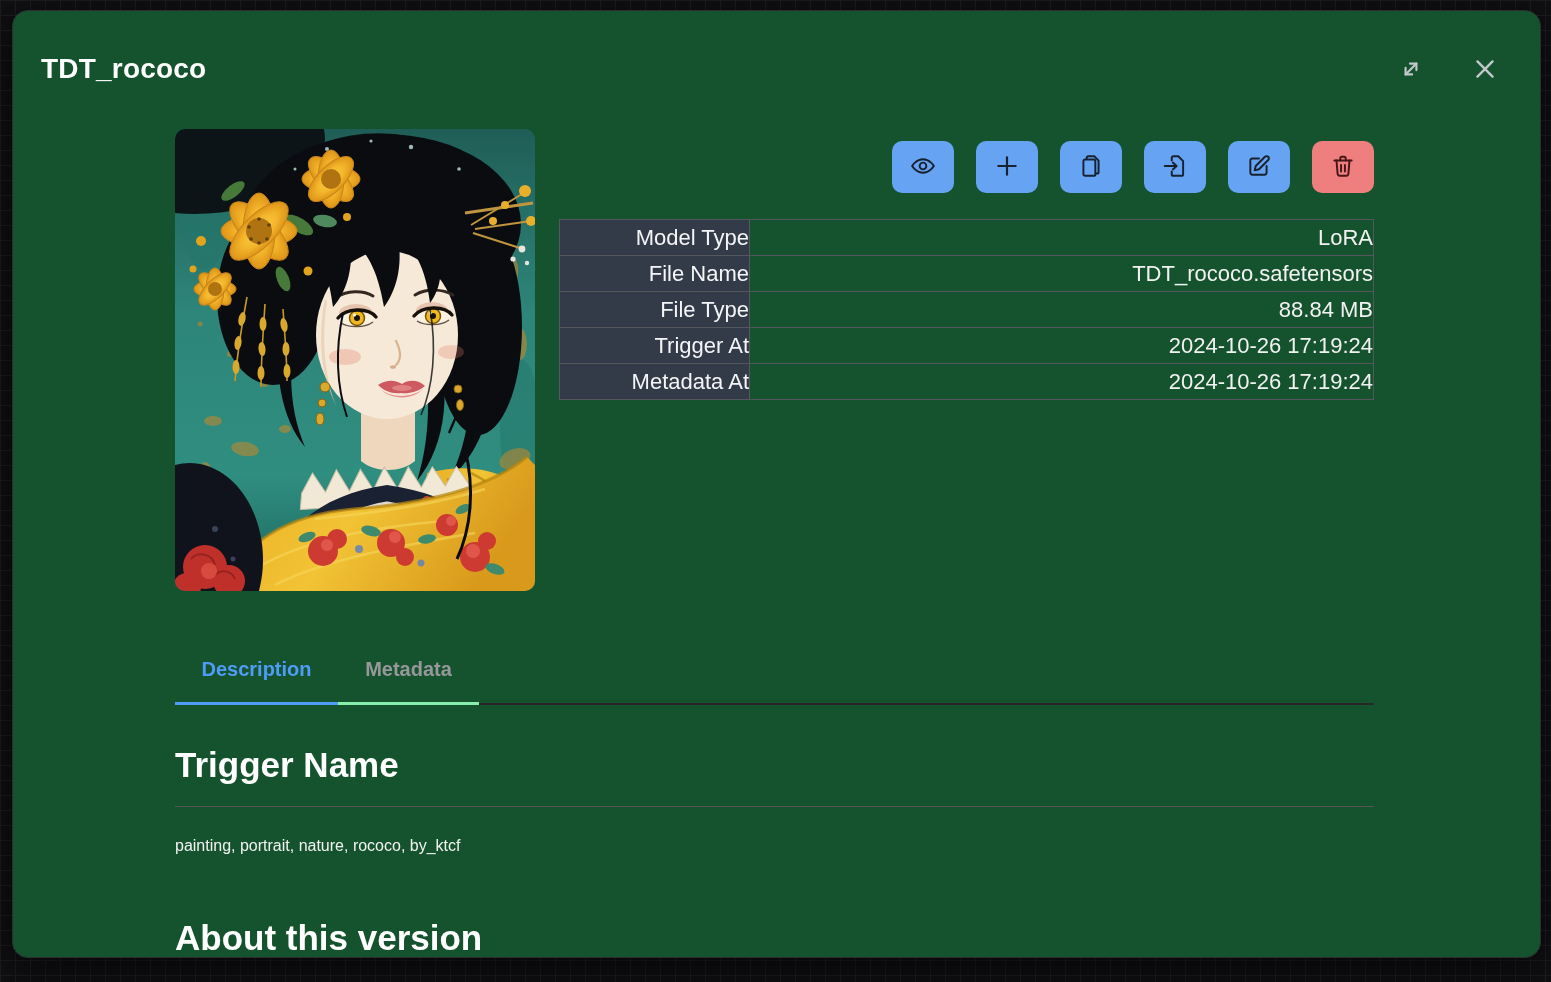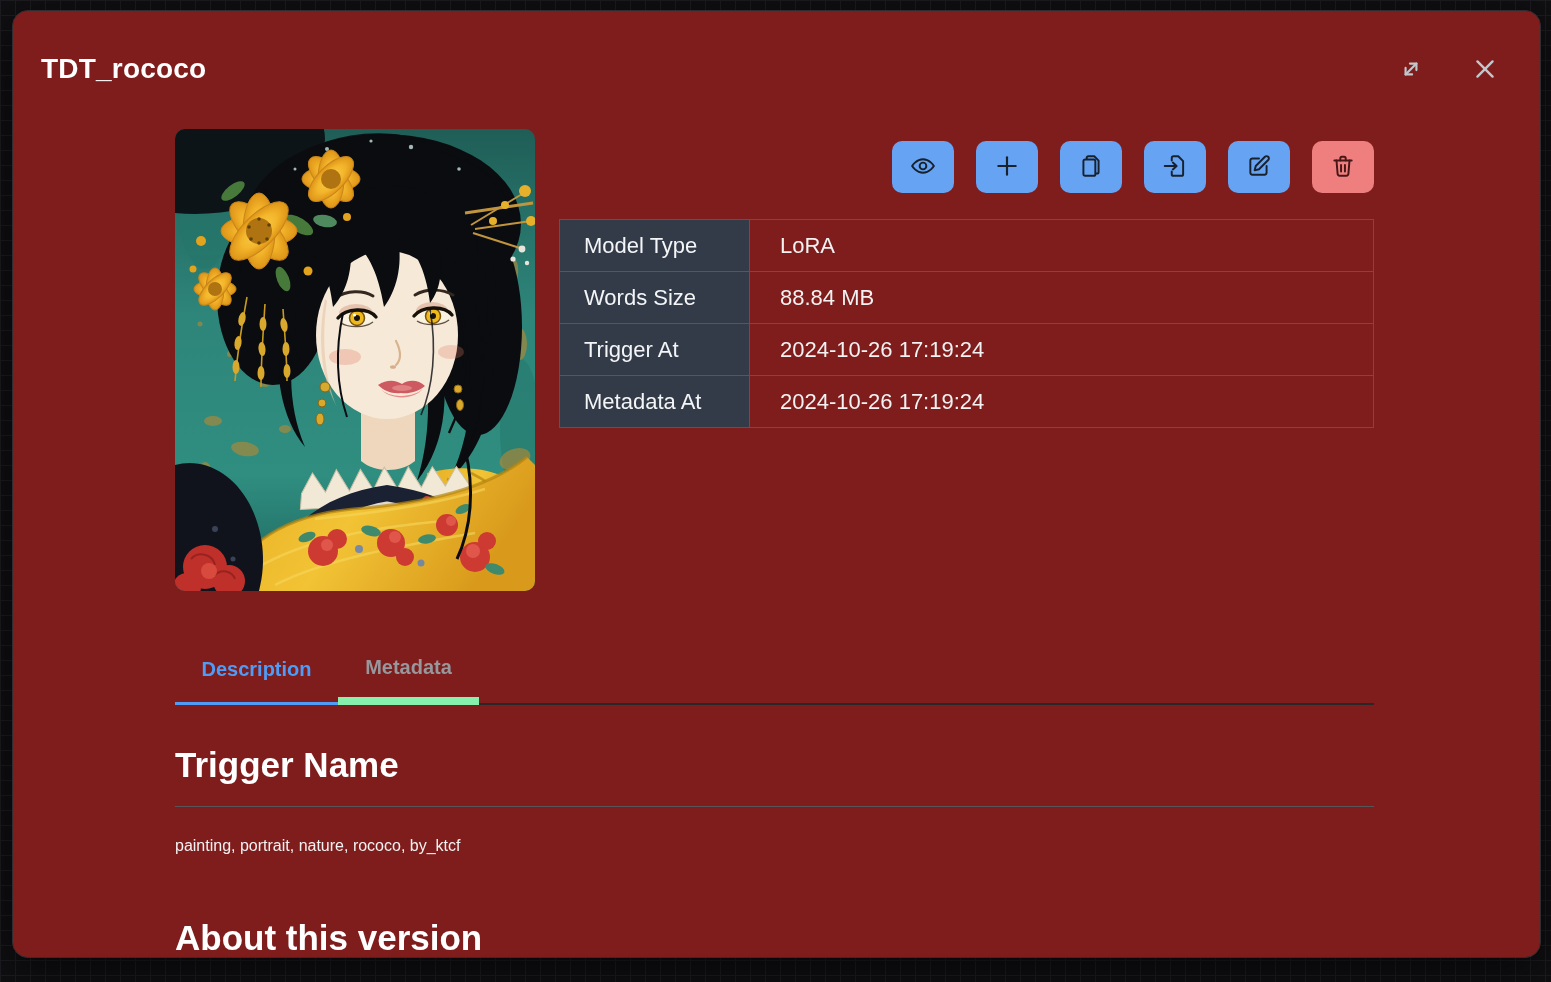--- a/index.html
+++ b/index.html
@@ -12,21 +12,21 @@
       linear-gradient(90deg, #1d1d21 1px, transparent 1px);
     background-size: 15px 15px;
     color: #f2f2f2;
     position: relative;
   }
 
   .modal {
     position: absolute;
     left: 12px; top: 10px;
     width: 1529px; height: 948px;
-    background: #7f1d1d;
+    background: #14532d;
     border: 1px solid #2e2e32;
     border-radius: 16px;
     box-shadow: 0 12px 48px rgba(0,0,0,.65);
     overflow: hidden;
   }
 
   .modal-title {
     position: absolute; left: 28px; top: 42px;
     font-size: 28px; font-weight: 700; color: #ffffff;
     letter-spacing: 0.2px;
@@ -63,39 +63,39 @@
   .btn-blue { background: #66a3f2; color: #18222e; }
   .btn-danger { background: #ef7f7f; color: #471617; }
 
   .details-table {
     width: 100%; margin-top: 26px;
     border-collapse: collapse;
     font-size: 22px; color: #f2f2f2;
   }
   .details-table th, .details-table td {
     border: 1px solid #54575d;
-    height: 52px; text-align: left; font-weight: 400;
+    height: 36px; text-align: right; font-weight: 400;
   }
   .details-table th {
     width: 190px; background: #333b49; padding-left: 24px;
     color: #f4f5f7;
   }
   .details-table td { padding-left: 30px; }
 
   .tabs {
     position: absolute; left: 162px; right: 166px; top: 626px;
     display: flex; align-items: stretch; height: 68px;
   }
   .tab {
     display: flex; align-items: center; justify-content: center;
     font-size: 20px; font-weight: 700; cursor: pointer;
     border: none; background: none;
   }
   .tab.active { width: 163px; color: #4f9cf6; border-bottom: 3px solid #4f9cf6; }
-  .tab.inactive { width: 141px; color: #97979c; border-bottom: 8px solid #86efac; }
+  .tab.inactive { width: 141px; color: #97979c; border-bottom: 3px solid #86efac; }
   .tab-filler { flex: 1; border-bottom: 2px solid #28282b; }
 
   .content-section {
     position: absolute; left: 162px; right: 166px; top: 733px;
   }
   .section-heading {
     font-size: 35px; font-weight: 700; color: #ffffff; line-height: 42px;
   }
   .section-rule {
     border: none; border-top: 1px solid #56565a; margin-top: 20px;
@@ -465,21 +465,25 @@
         </button>
       </div>
 
       <table class="details-table">
         <tbody>
           <tr>
             <th>Model Type</th>
             <td>LoRA</td>
           </tr>
           <tr>
-            <th>Words Size</th>
+            <th>File Name</th>
+            <td>TDT_rococo.safetensors</td>
+          </tr>
+          <tr>
+            <th>File Type</th>
             <td>88.84 MB</td>
           </tr>
           <tr>
             <th>Trigger At</th>
             <td>2024-10-26 17:19:24</td>
           </tr>
           <tr>
             <th>Metadata At</th>
             <td>2024-10-26 17:19:24</td>
           </tr>

